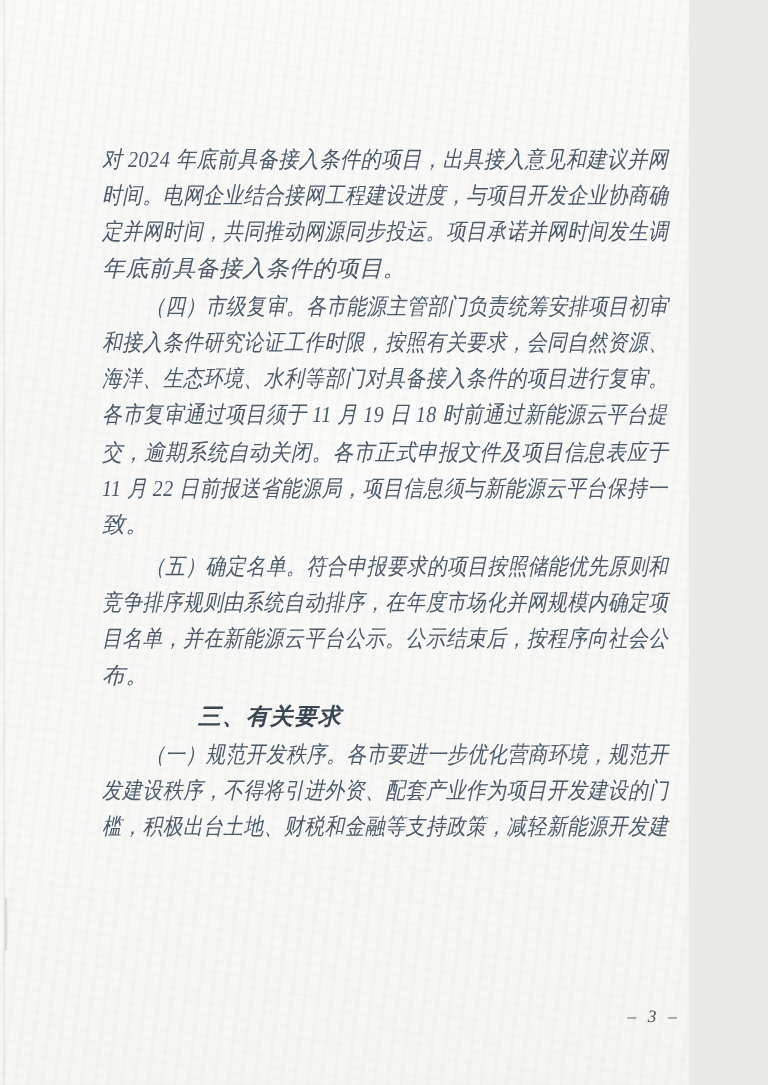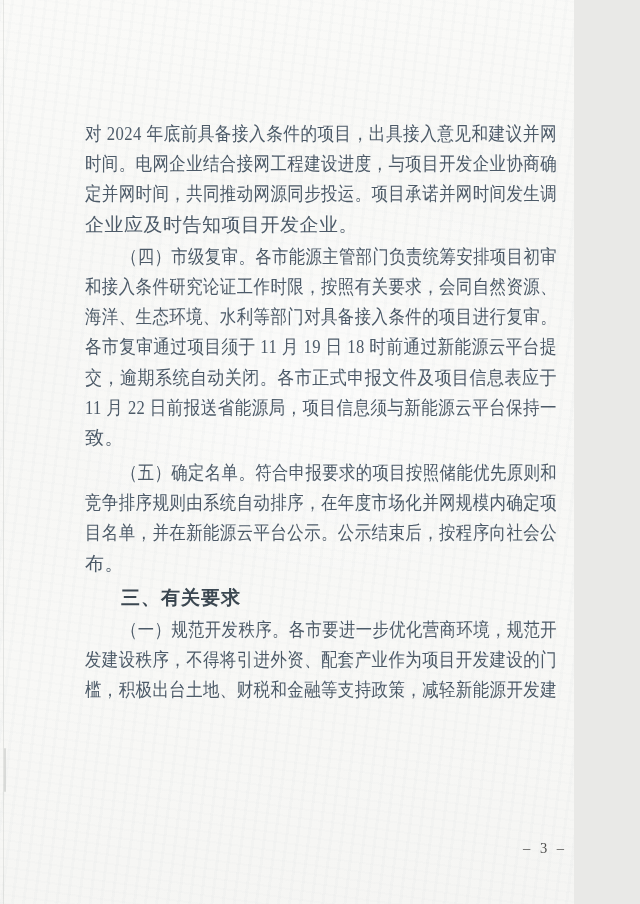--- a/index.html
+++ b/index.html
@@ -6,20 +6,21 @@
   body {
     width: 640px; height: 904px;
     font-family: "Liberation Serif", "DejaVu Serif", serif;
     background: #e9e9e7;
   }
   .page {
     position: relative;
     width: 574px; height: 904px;
     overflow: hidden;
     background: linear-gradient(173deg, #fafaf8 0%, #f7f7f5 38%, #f8f8f6 70%, #f5f5f3 100%);
+    font-style: italic;
   }
   
   .scan-noise {
     position: absolute; inset: 0;
     background:
       repeating-linear-gradient(97deg, rgba(176,188,196,0.05) 0 3px, rgba(0,0,0,0) 3px 11px),
       repeating-linear-gradient(8deg,  rgba(188,196,202,0.04) 0 2px, rgba(0,0,0,0) 2px 9px),
       radial-gradient(ellipse 420px 300px at 58% 42%, rgba(255,255,255,0.55), rgba(255,255,255,0) 70%);
     pointer-events: none;
   }
@@ -56,20 +57,21 @@
     display: inline-block;
     white-space: nowrap;
     transform-origin: 0 50%;
     letter-spacing: 0.5px;
   }
   .line.ind { padding-left: 36px; }
   .line.head > span {
     font-weight: 700;
     color: #3b4751;
     letter-spacing: 1px;
+    margin-left: 44px;
   }
   .page-number {
     position: absolute;
     left: 523px; top: 840px;
     font-size: 14.5px;
     color: #4f4f4d;
     letter-spacing: 3px;
     font-family: "Liberation Serif", "DejaVu Serif", serif;
   }
 </style>
@@ -82,21 +84,21 @@
   <div class="edge-line-right"></div>
   <div class="edge-line-left"></div>
   <div class="edge-mark-left-bottom"></div>
 
   <div class="text-block">
 
     <div class="para">
       <div class="line fit"><span style="transform: scaleX(0.877323);">对 2024 年底前具备接入条件的项目，出具接入意见和建议并网</span></div>
       <div class="line fit"><span style="transform: scaleX(0.864469);">时间。电网企业结合接网工程建设进度，与项目开发企业协商确</span></div>
       <div class="line fit"><span style="transform: scaleX(0.864469);">定并网时间，共同推动网源同步投运。项目承诺并网时间发生调</span></div>
-      <div class="line"><span>企业应及时告知项目开发企业。</span></div>
+      <div class="line"><span>年底前具备接入条件的项目。</span></div>
     </div>
 
     <div class="para gap2">
       <div class="line fit ind"><span style="transform: scaleX(0.859961);">（四）市级复审。各市能源主管部门负责统筹安排项目初审</span></div>
       <div class="line fit"><span style="transform: scaleX(0.864469);">和接入条件研究论证工作时限，按照有关要求，会同自然资源、</span></div>
       <div class="line fit"><span style="transform: scaleX(0.864469);">海洋、生态环境、水利等部门对具备接入条件的项目进行复审。</span></div>
       <div class="line fit"><span style="transform: scaleX(0.875214);">各市复审通过项目须于 11 月 19 日 18 时前通过新能源云平台提</span></div>
       <div class="line fit"><span style="transform: scaleX(0.896486);">交，逾期系统自动关闭。各市正式申报文件及项目信息表应于</span></div>
       <div class="line fit"><span style="transform: scaleX(0.869971);">11 月 22 日前报送省能源局，项目信息须与新能源云平台保持一</span></div>
       <div class="line"><span>致。</span></div>

